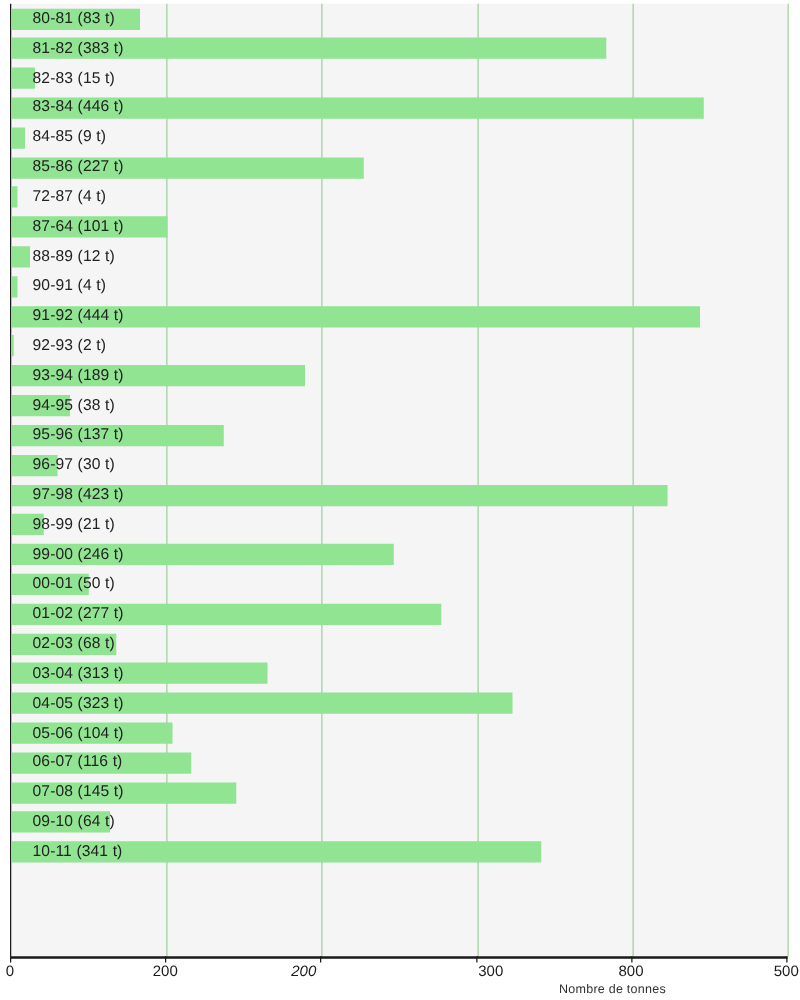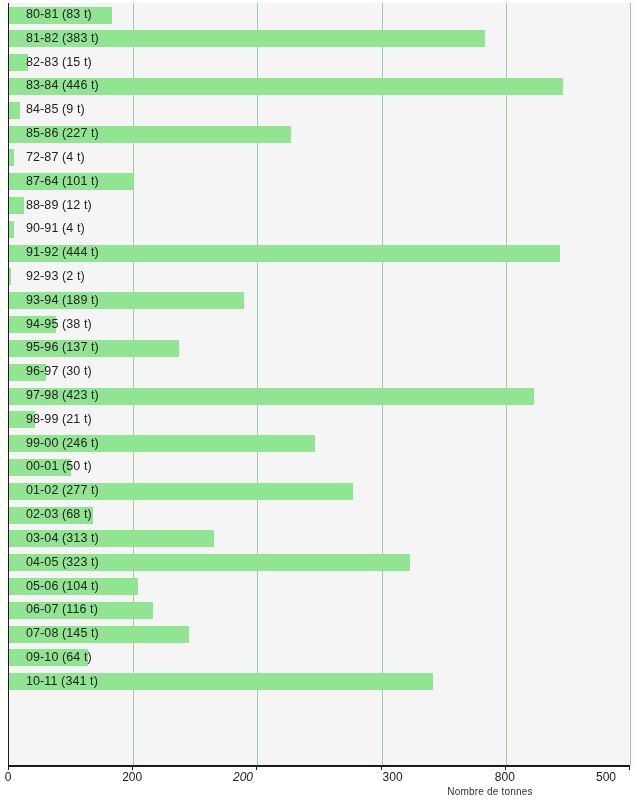--- a/index.html
+++ b/index.html
@@ -257,14 +257,14 @@
 
   <div id="x-axis-title">
     <span>Nombre de tonnes</span>
   </div>
 
 <div class="x-tick-label" style="left: 8px;">0</div>
     <div class="x-tick-label" style="left: 132.2px;">200</div>
     <div class="x-tick-label" style="left: 243px; font-style: italic;">200</div>
     <div class="x-tick-label" style="left: 380.6px; margin-left: 12px;">300</div>
     <div class="x-tick-label" style="left: 504.8px;">800</div>
-    <div class="x-tick-label" style="left: 606px;">500</div>
+    <div class="x-tick-label" style="left: 629px;">500</div>
   </div>
 
 </body></html>

